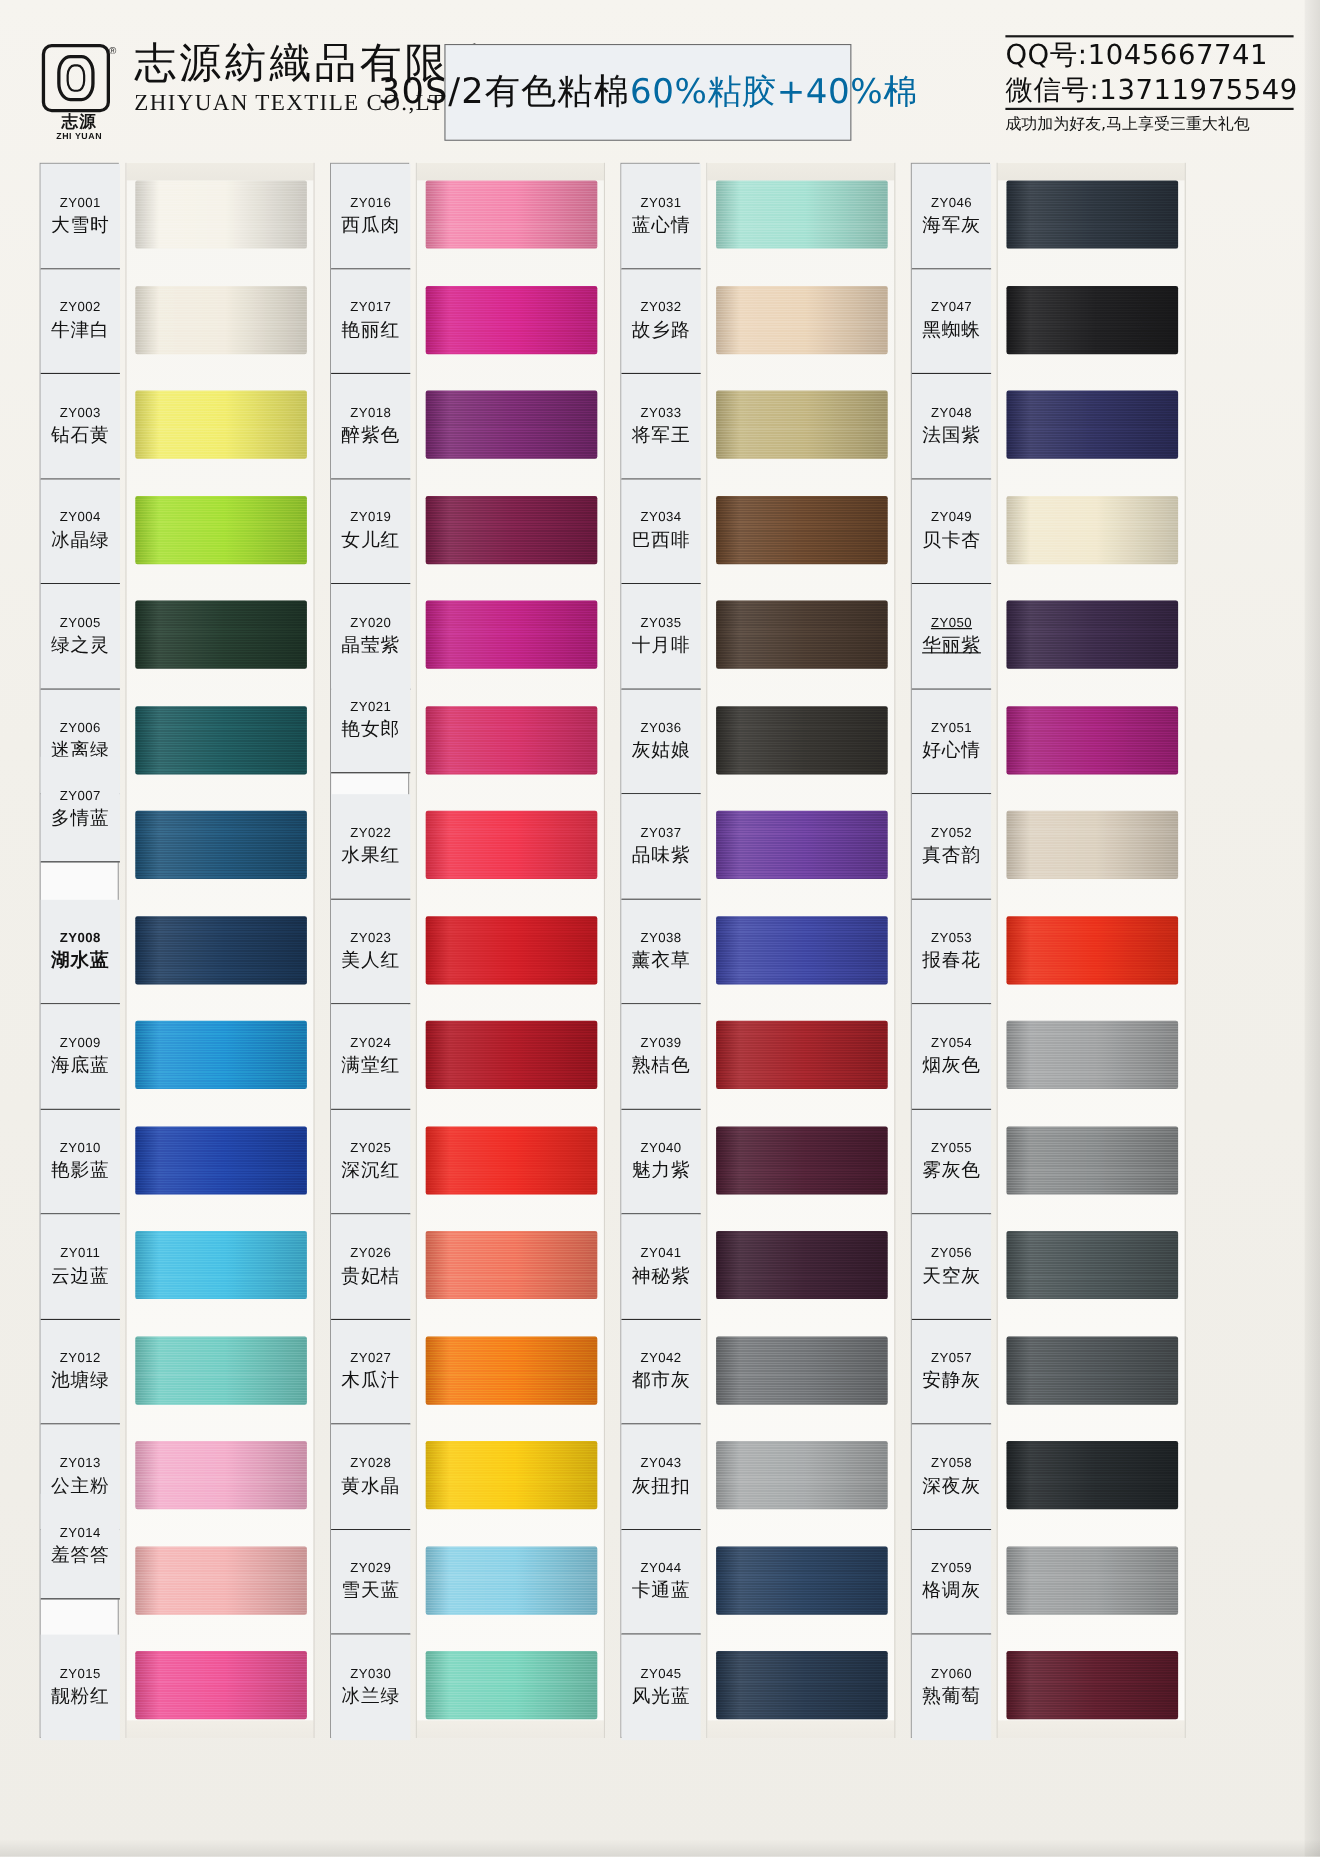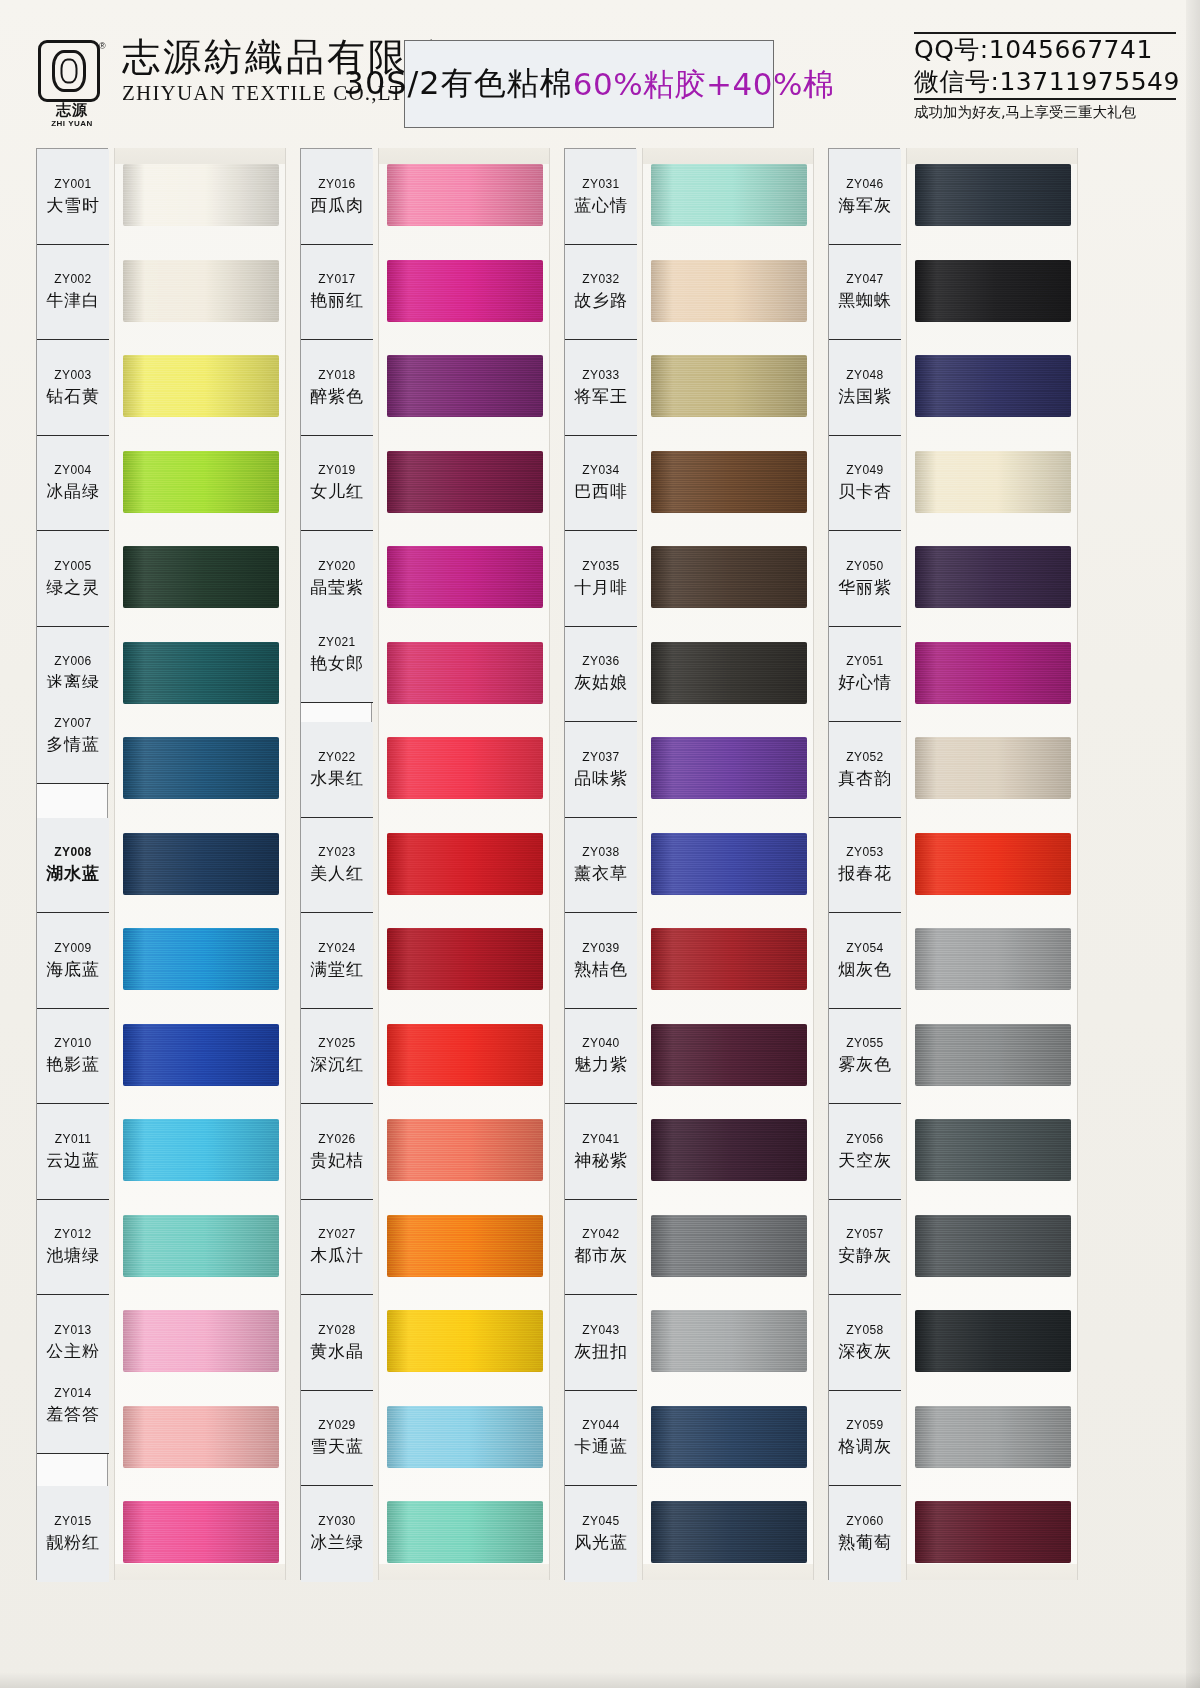--- a/index.html
+++ b/index.html
@@ -66,21 +66,21 @@
     position:absolute;left:404px;top:40px;width:370px;height:88px;
     border:1px solid #6d6d6d;background:#edf0f3;
     display:flex;flex-direction:row;align-items:center;justify-content:center;
     box-sizing:border-box;
   }
   .title-line1{
     font-size:32px;color:#101010;letter-spacing:1px;line-height:1.18;
     font-family:"DejaVu Sans",sans-serif;white-space:nowrap;
   }
   .title-line2{
-    font-size:31px;color:#a21caf;letter-spacing:.5px;line-height:1.18;
+    font-size:31px;color:#0369a1;letter-spacing:.5px;line-height:1.18;
     font-family:"DejaVu Sans",sans-serif;white-space:nowrap;
   }
   .contact{
     position:absolute;right:24px;top:32px;width:262px;text-align:left;
   }
   .contact-rule{height:2px;background:#1a1a1a;width:100%;}
   .contact-row{
     font-size:25px;color:#0f0f0f;letter-spacing:.5px;line-height:1.28;
     font-family:"DejaVu Sans",sans-serif;white-space:nowrap;
   }
@@ -457,21 +457,21 @@
             <div class="cname">黑蜘蛛</div>
           </div>
           <div class="cell" style="top: 191px;">
             <div class="code">ZY048</div>
             <div class="cname">法国紫</div>
           </div>
           <div class="cell" style="top: 286.5px;">
             <div class="code">ZY049</div>
             <div class="cname">贝卡杏</div>
           </div>
-          <div class="cell" style="top: 382px;">
+          <div class="cell" style="top: 382px; text-decoration: underline;">
             <div class="code">ZY050</div>
             <div class="cname">华丽紫</div>
           </div>
           <div class="cell" style="top: 477.5px;">
             <div class="code">ZY051</div>
             <div class="cname">好心情</div>
           </div>
           <div class="cell" style="top: 573px;">
             <div class="code">ZY052</div>
             <div class="cname">真杏韵</div>

